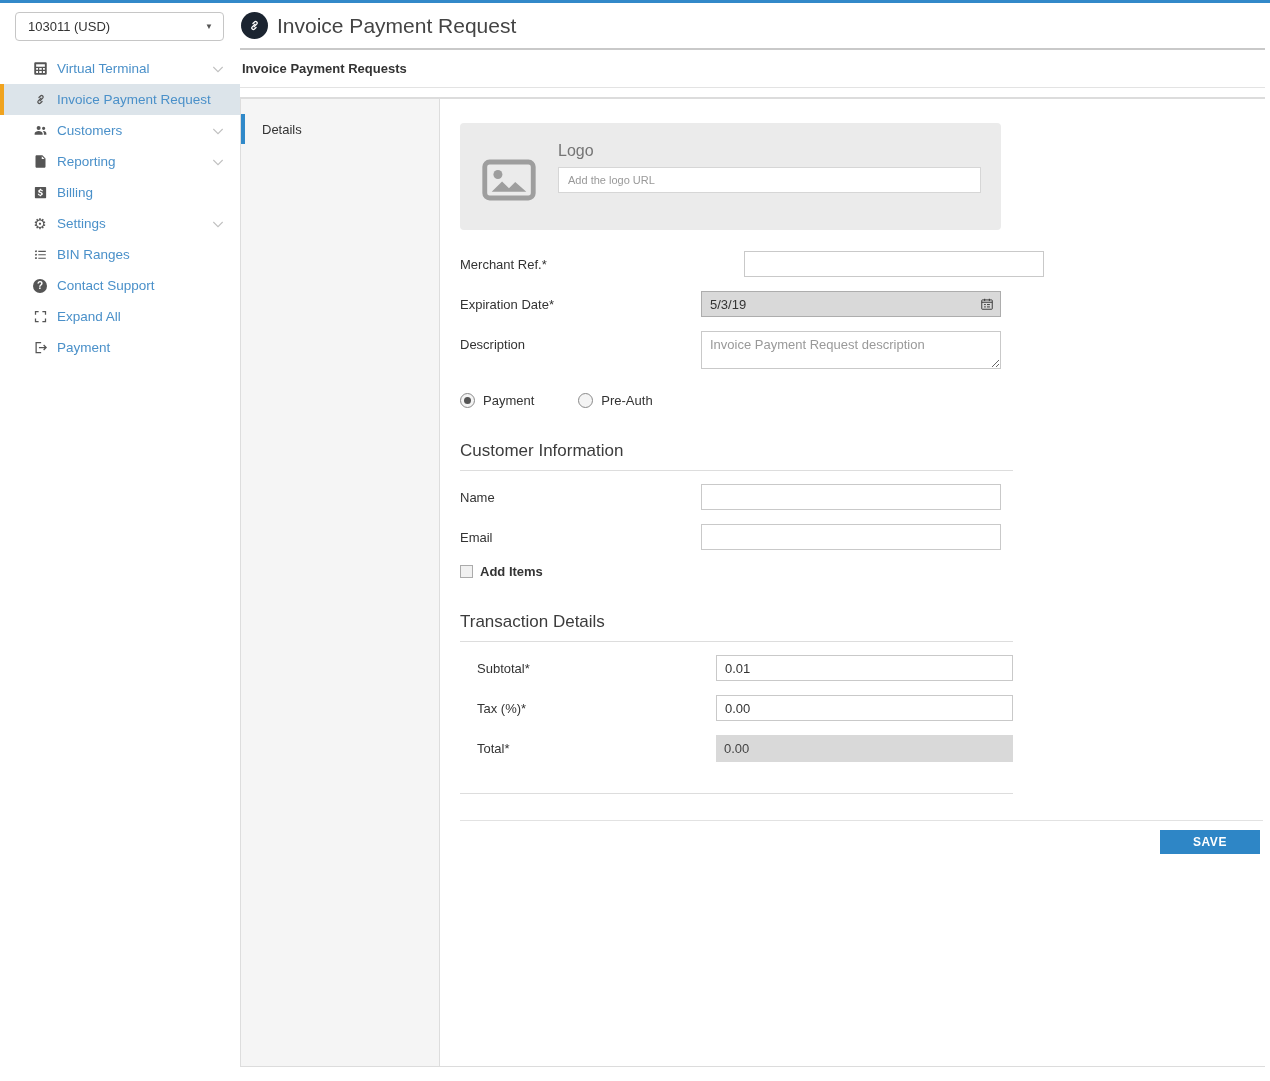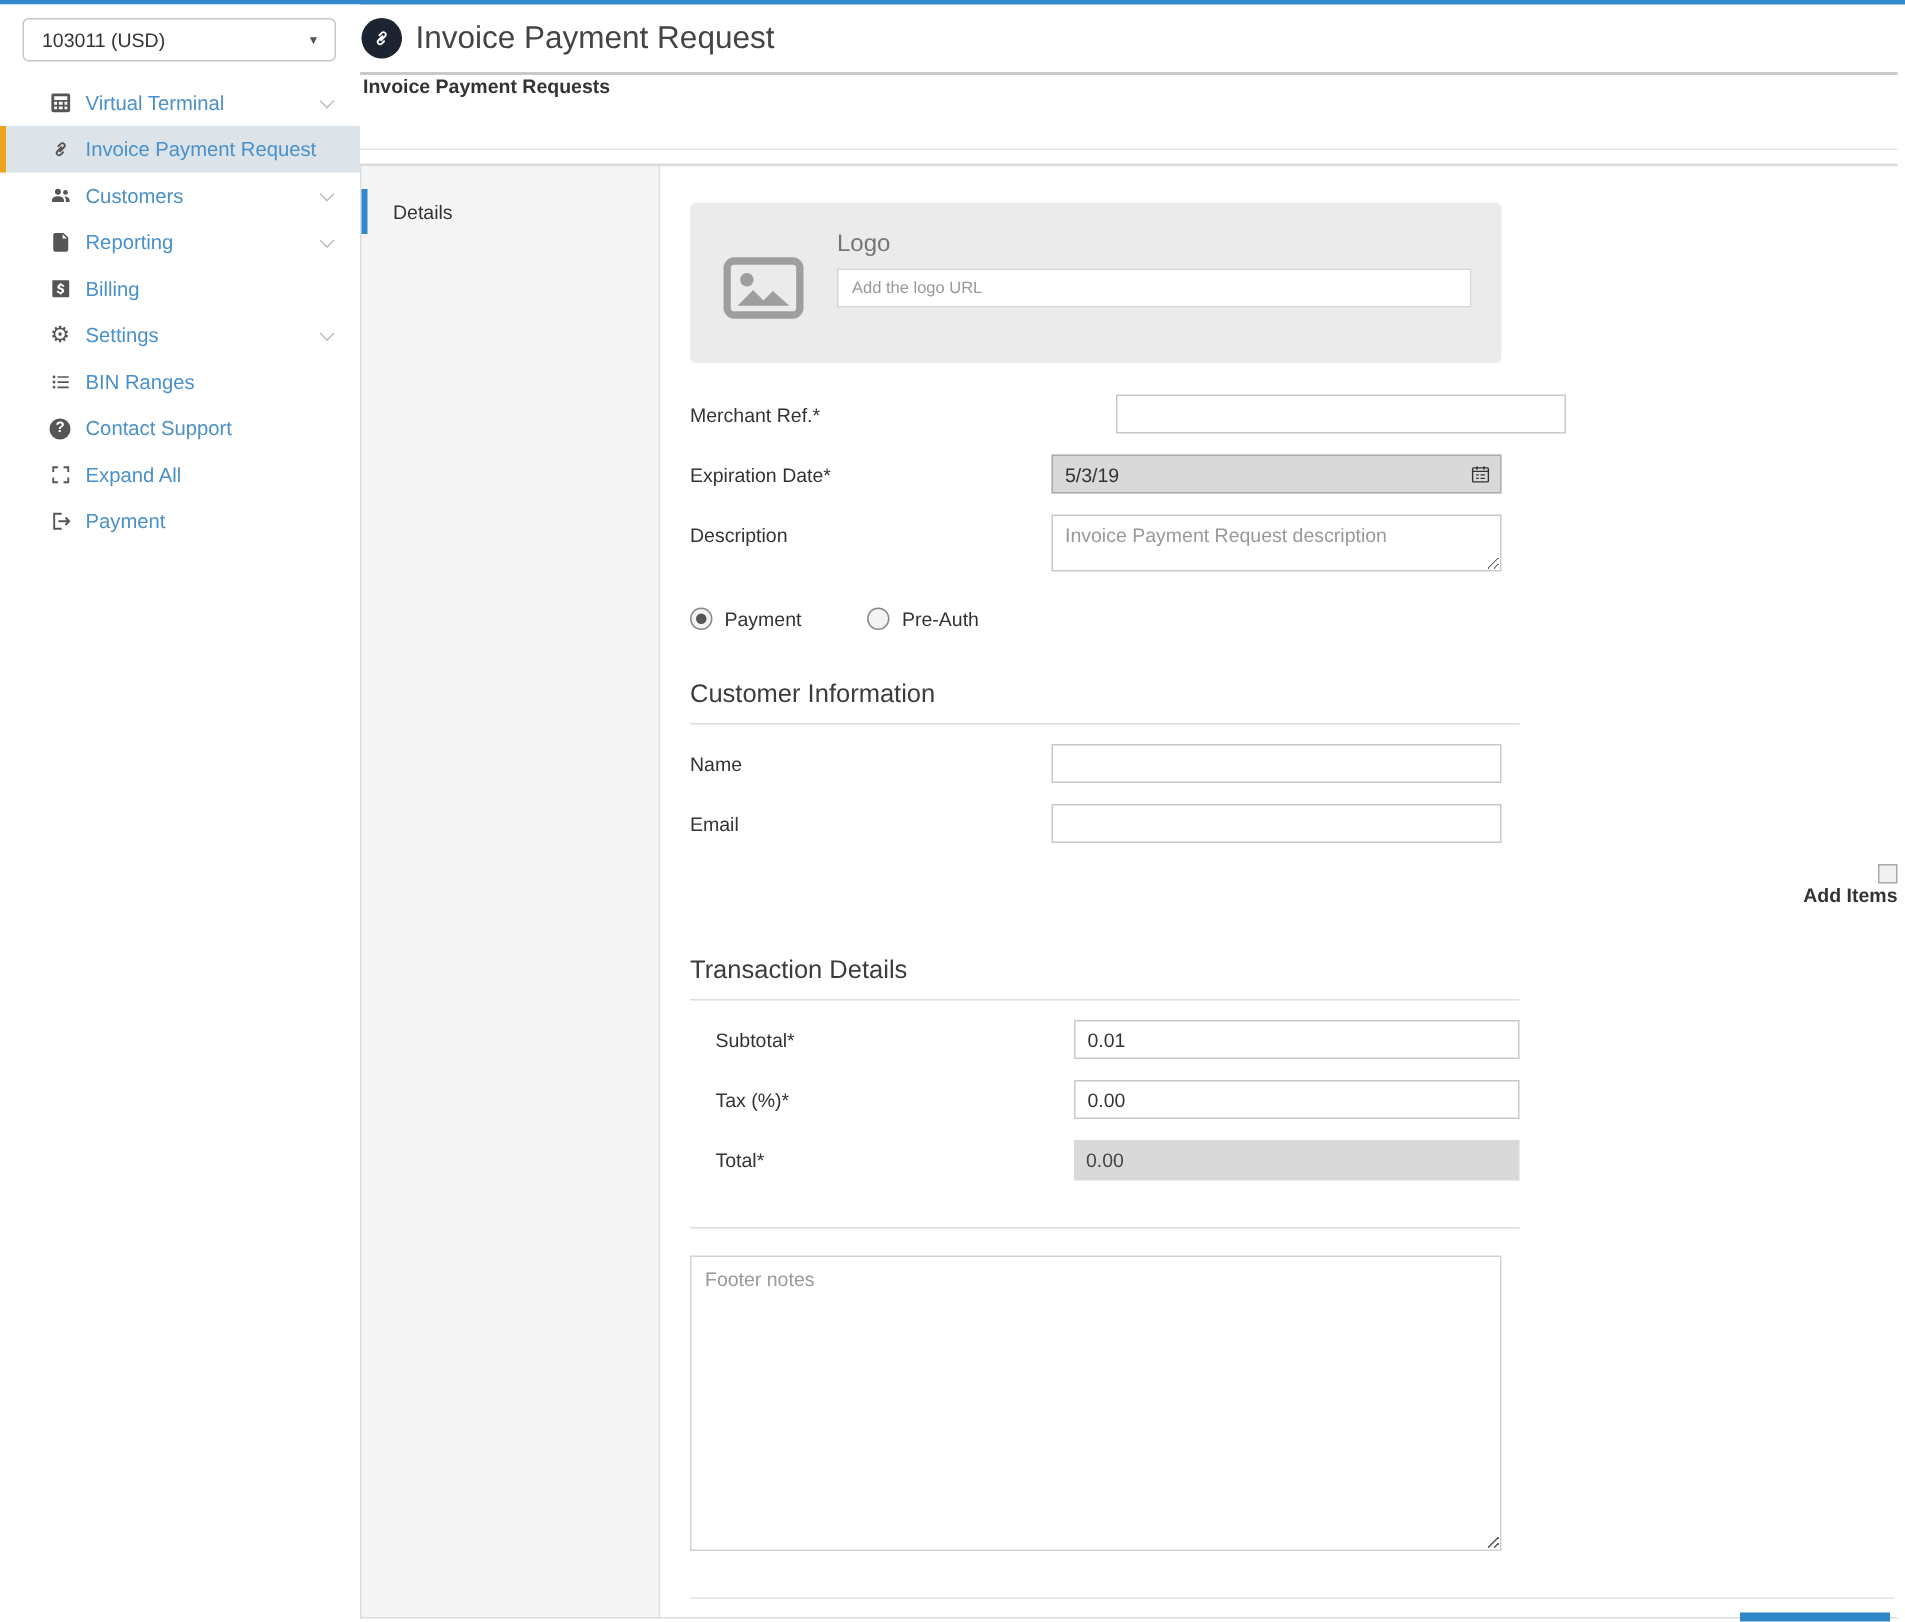--- a/index.html
+++ b/index.html
@@ -29,21 +29,21 @@
     font-size:10px; font-weight:bold; display:flex; align-items:center; justify-content:center; }
 
   
   .main { flex:1; display:flex; flex-direction:column; }
   .page-header { display:flex; align-items:center; height:47px; padding-left:1px;
     border-bottom:2px solid #c9c9c9; margin-right:5px; }
   .header-icon { width:27px; height:27px; border-radius:50%; background:#1b2430;
     display:flex; align-items:center; justify-content:center; flex:0 0 27px; }
   .header-icon svg { width:15px; height:15px; fill:#fff; }
   .page-title { margin-left:9px; font-size:21px; color:#444; }
-  .breadcrumb-row { height:50px; display:flex; padding-left:2px;
+  .breadcrumb-row { height:38px; display:flex; align-items:center; padding-left:2px;
     border-bottom:1px solid #e3e3e3; margin-right:5px; }
   .breadcrumb { font-size:13px; font-weight:bold; color:#333; }
 
   .content { display:flex; margin-top:9px; margin-right:5px; height:970px;
     border-top:2px solid #dcdcdc; border-bottom:1px solid #dcdcdc; }
   .details-panel { width:200px; flex:0 0 200px; background:#f5f5f5;
     border-left:1px solid #ddd; border-right:1px solid #ddd; }
   .tab-item { margin-top:15px; height:30px; display:flex; align-items:center;
     border-left:4px solid #3089c9; padding-left:17px; font-size:13px; color:#333; cursor:pointer; }
 
@@ -77,21 +77,21 @@
   .first-rows { margin-top:21px;gap:43px; }
 
   
   .radio-row { display:flex; align-items:center; margin-top:24px; }
   .radio-opt { display:flex; align-items:center; margin-right:44px; cursor:pointer; }
   .radio { width:15px; height:15px; border:1px solid #8a8a8a; border-radius:50%;
     background:#f4f4f4; position:relative; }
   .radio.checked::after { content:""; position:absolute; left:3px; top:3px; right:3px; bottom:3px;
     background:#555; border-radius:50%; }
   .radio-opt span.lbl { margin-left:8px; font-size:13px; color:#333; }
-  .check-row { display:flex; align-items:flex-end; margin-top:2px; cursor:pointer;flex-direction:column; }
+  .check-row { display:flex; align-items:center; margin-top:2px; cursor:pointer; }
   .checkbox { width:13px; height:13px; border:1px solid #ababab; background:#f1f1f1; }
   .check-row span.lbl { margin-left:7px; font-size:13px; font-weight:bold; color:#333; }
 
   
   .section-title { margin-top:33px; font-size:17px; color:#3c3c3c; }
   .section-divider { margin-top:9px; margin-bottom:13px; width:553px; border-bottom:1px solid #ddd; }
   .tx-row .f-label { padding-left:17px; flex:0 0 256px; }
   .tx-input { width:297px; }
   .total-field { width:297px; height:27px; background:#d9d9d9; display:flex; align-items:center;
     padding:0 8px; font-size:13px; color:#444; }
@@ -340,21 +340,20 @@
         <div class="field-row tx-row">
           <span class="f-label">Total*</span>
           <div class="total-field">
             <span>0.00</span>
           </div>
         </div>
 
         <div class="tx-end-divider"></div>
 
         
-        <textarea class="footer-notes" placeholder="Footer notes" style=""></textarea>
 
         <div class="save-divider"></div>
         <div class="save-row">
           <button class="save-button">SAVE</button>
         </div>
 
       </div>
     </div>
   </div>
 </div>

